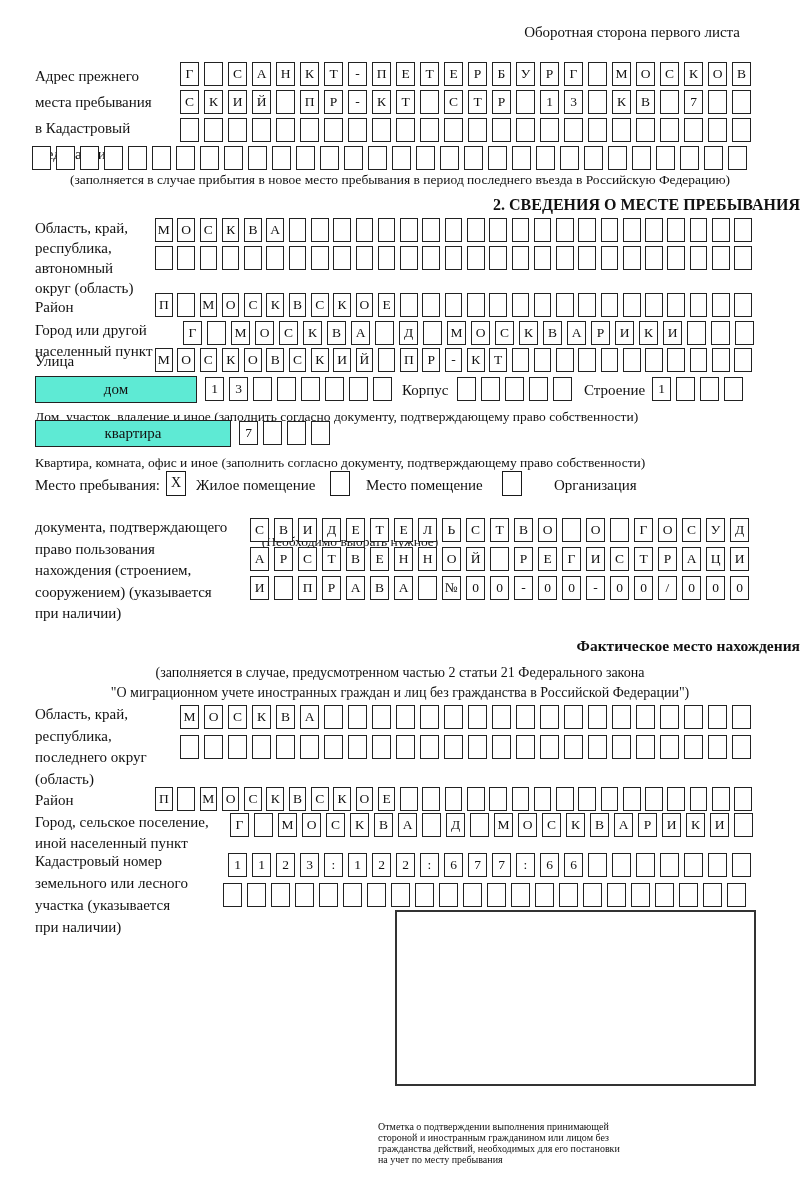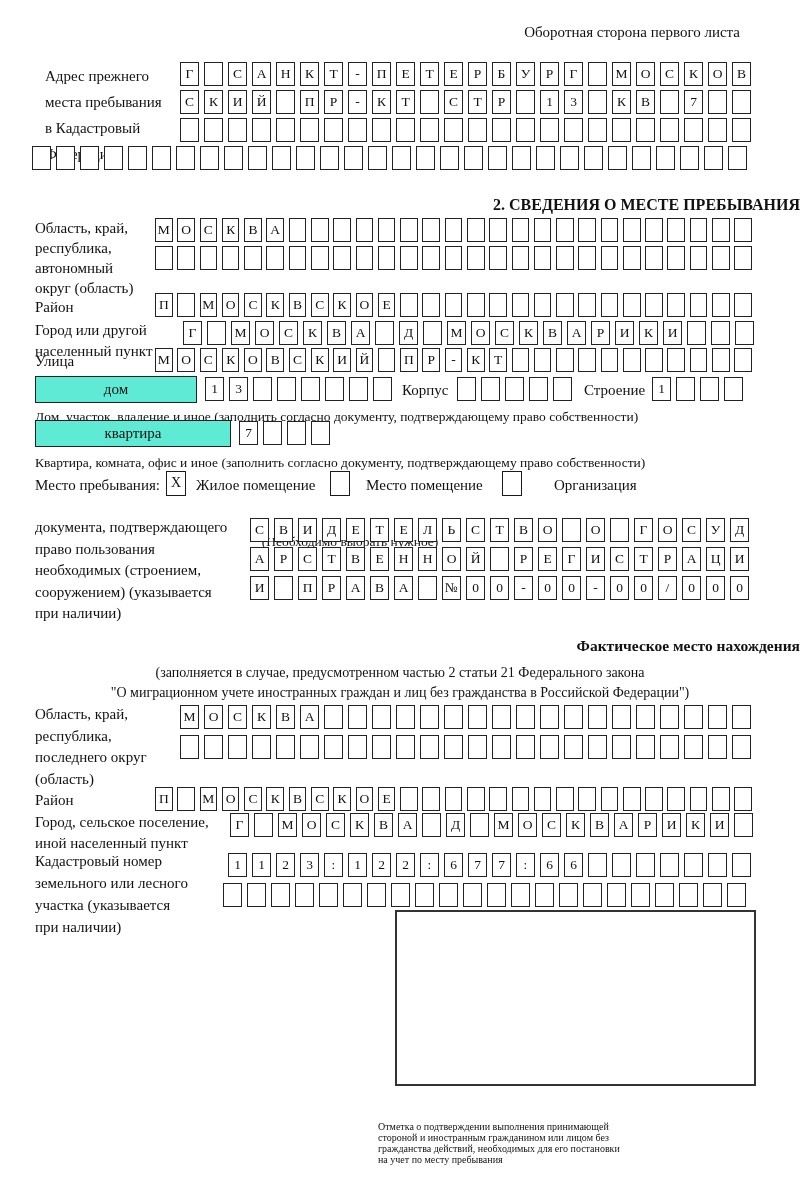--- a/index.html
+++ b/index.html
@@ -23,21 +23,21 @@
   .stampbox{position:absolute;border:2px solid #333;background:#fff;}
   .hdr{position:absolute;top:24px;left:0;width:740px;text-align:right;font-size:15px;}
 </style>
 </head>
 <body>
 
 <div class="page">
 
   <div class="hdr">Оборотная сторона первого листа</div>
 
-  <div class="lbl" style="left:45px;top:63px;--lh:26px">
+  <div class="lbl" style="left:35px;top:63px;--lh:26px">
       <div>Адрес прежнего</div>
       <div>места пребывания</div>
       <div>в Кадастровый</div>
       <div>Федерации</div>
     </div>
   <div class="row p24" style="left:180px;top:62px">
       <div class="cell">Г</div>
       <div class="cell"></div>
       <div class="cell">С</div>
       <div class="cell">А</div>
@@ -139,20 +139,21 @@
       <div class="cell"></div>
       <div class="cell"></div>
       <div class="cell"></div>
       <div class="cell"></div>
       <div class="cell"></div>
       <div class="cell"></div>
       <div class="cell"></div>
       <div class="cell"></div>
       <div class="cell"></div>
     </div>
+  <div class="center note" style="top:172px">(заполняется в случае прибытия в новое место пребывания в период последнего въезда в Российскую Федерацию)</div>
 
   <div class="center title" style="top:196px">2. СВЕДЕНИЯ О МЕСТЕ ПРЕБЫВАНИЯ</div>
 
   <div class="lbl" style="left:35px;top:218px;--lh:20px">
       <div>Область, край,</div>
       <div>республика,</div>
       <div>автономный</div>
       <div>округ (область)</div>
     </div>
   <div class="row p22" style="left:155px;top:218px">
@@ -349,21 +350,21 @@
   <div class="lbl" style="left:196px;top:475px">Жилое помещение</div>
   <div class="cbox" style="left:330px;top:471px"></div>
   <div class="lbl" style="left:366px;top:475px">Место помещение</div>
   <div class="cbox" style="left:502px;top:471px"></div>
   <div class="lbl" style="left:554px;top:475px">Организация</div>
   <div class="abs note" style="left:150px;top:501px;width:400px;text-align:center">(Необходимо выбрать нужное)</div>
 
   <div class="lbl" style="left:35px;top:517px;--lh:21.5px">
       <div>документа, подтверждающего</div>
       <div>право пользования</div>
-      <div>необходимых (строением,</div>
+      <div>нахождения (строением,</div>
       <div>сооружением) (указывается</div>
       <div>при наличии)</div>
     </div>
   <div class="row p24" style="left:250px;top:518px">
       <div class="cell">С</div>
       <div class="cell">В</div>
       <div class="cell">И</div>
       <div class="cell">Д</div>
       <div class="cell">Е</div>
       <div class="cell">Т</div>

